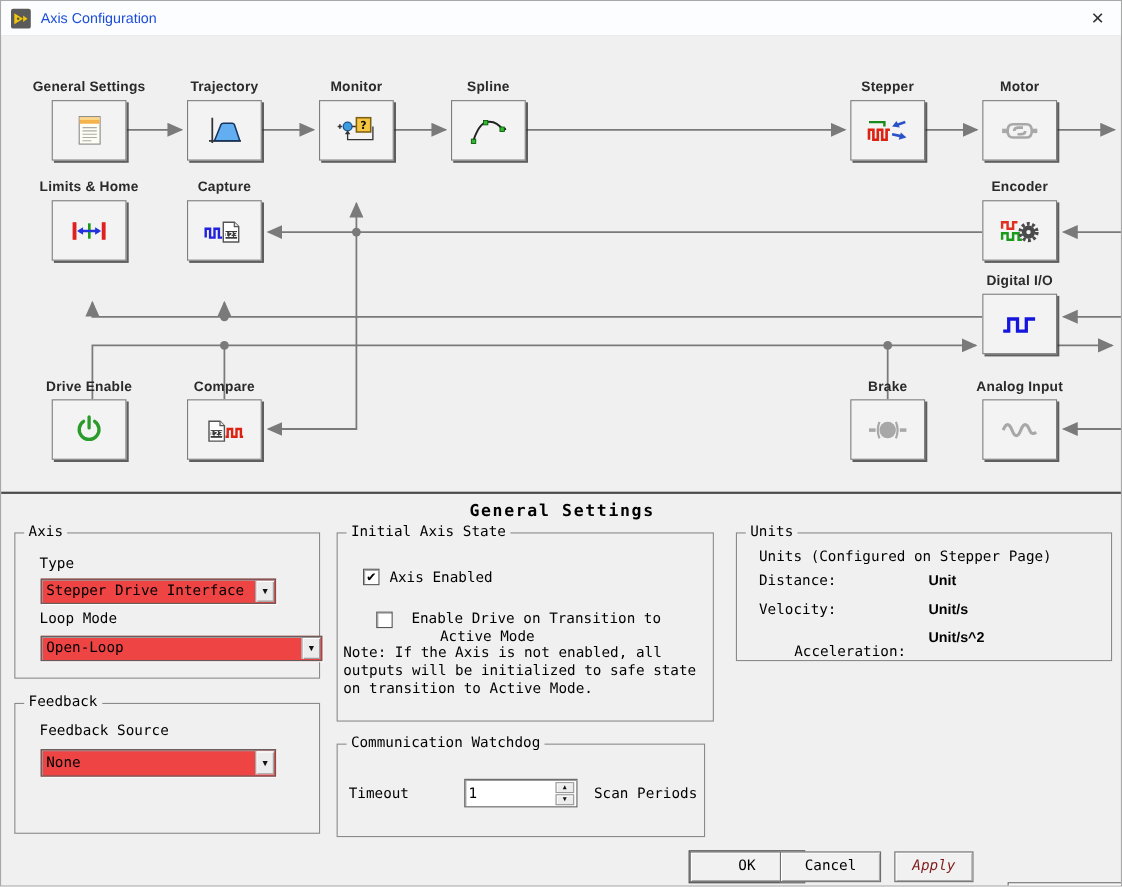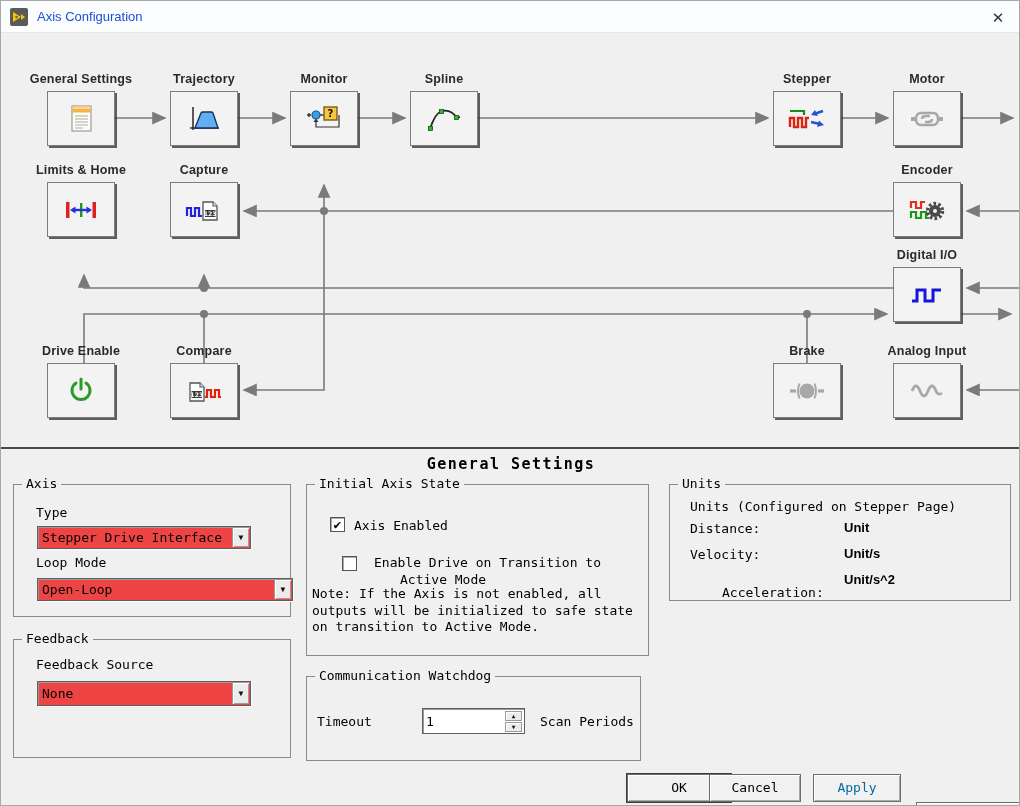--- a/index.html
+++ b/index.html
@@ -77,21 +77,21 @@
     border:1px solid #9a9a9a; box-shadow:inset 1px 1px 0 #fff;
     font-size:6px; line-height:8px; text-align:center; color:#111; cursor:pointer; }
   #spin-up { top:2px; } #spin-down { top:13px; }
   
   .btn { position:absolute; top:325px; height:28px; background:#f1f1f1;
     border:1px solid #6e6e6e; box-shadow:inset 1px 1px 0 #ffffff, inset -1px -1px 0 #a8a8a8;
     text-align:center; line-height:26px; font-size:13px; cursor:pointer;
     font-family:"DejaVu Sans Mono", monospace; }
   #btn-ok { left:626px; width:104px; box-shadow:0 0 0 1px #3c3c3c, inset 1px 1px 0 #ffffff, inset -1px -1px 0 #a8a8a8; }
   #btn-cancel { left:708px; width:92px; }
-  #btn-apply { left:812px; width:88px; color:#0369a1; }
+  #btn-apply { left:812px; width:72px; color:#7f1d1d;font-style:italic; }
   #btn-help { left:915px; width:123px;margin-top:28px; }
 </style>
 </head>
 <body>
 
 <div id="window">
 
   <div id="titlebar">
     <div id="title-icon">
       <svg width="14" height="14" viewBox="0 0 14 14">

